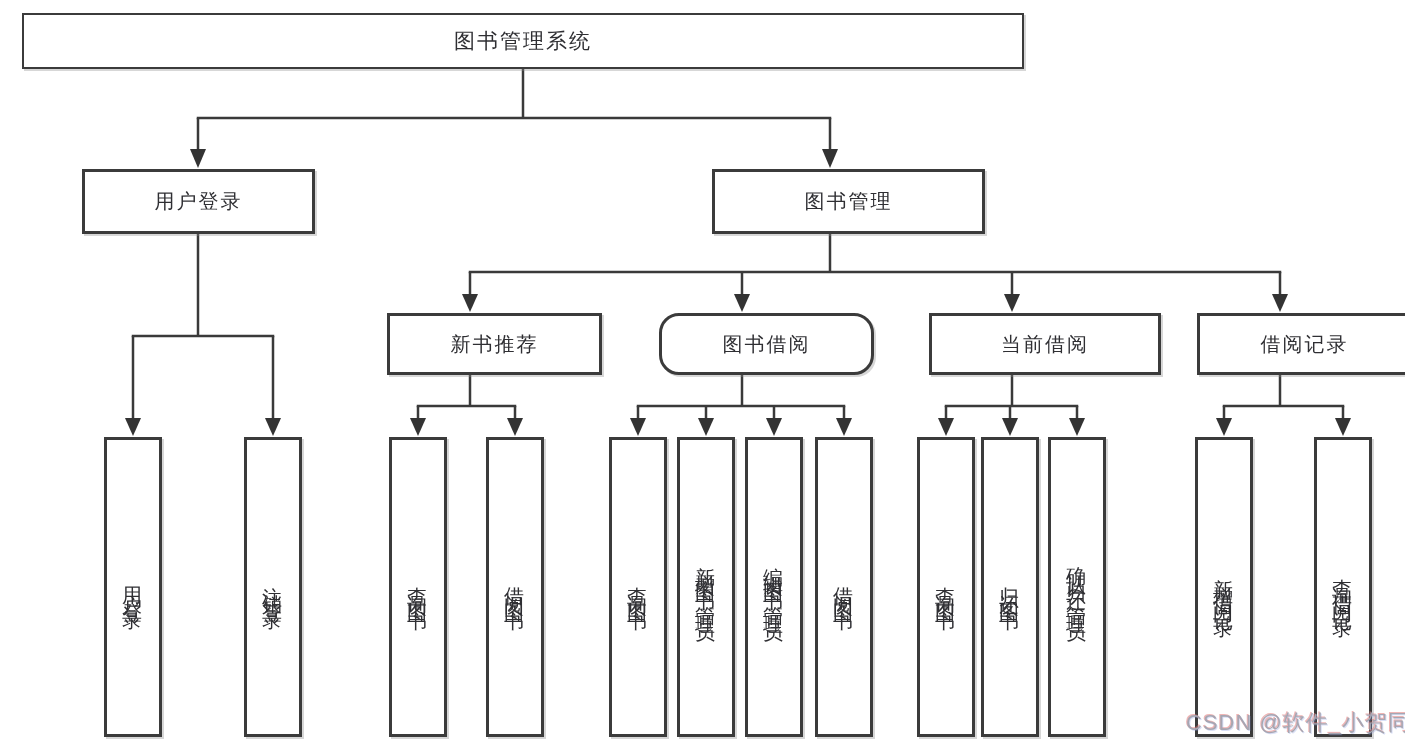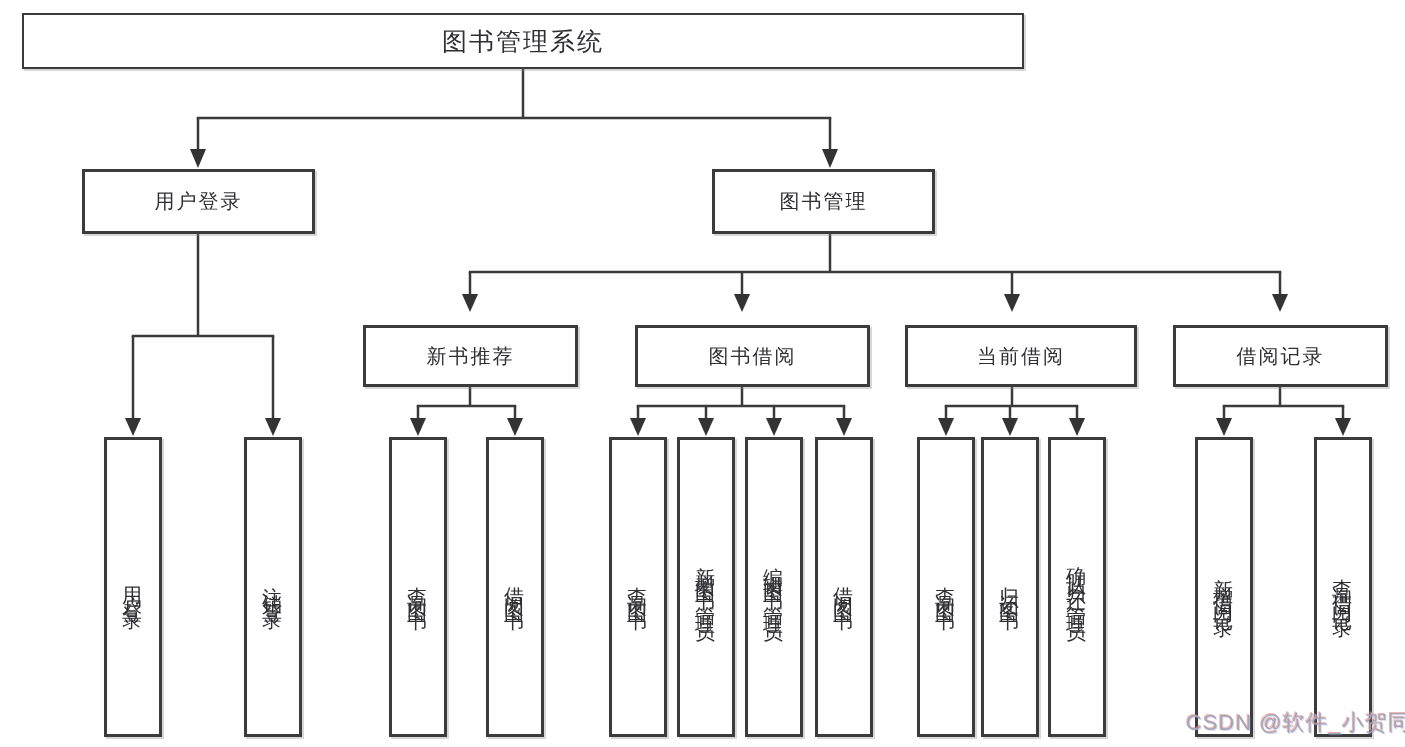--- a/index.html
+++ b/index.html
@@ -29,28 +29,28 @@
     align-items: center;
     justify-content: center;
     color: #2f2f33;
     font-size: 20px;
     letter-spacing: 2px;
     white-space: nowrap;
   }
   .root-box {
     left: 22px; top: 13px; width: 1002px; height: 56px;
     border-width: 2px;
-    font-size: 25px;
+    font-size: 21px;
   }
   .l2-box { top: 169px; height: 65px; }
   .box-user-login { left: 82px;  width: 233px; }
-  .box-book-mgmt  { left: 712px; width: 223px; }
-  .l3-box { top: 325px; height: 62px; }
+  .box-book-mgmt  { left: 712px; width: 273px; }
+  .l3-box { top: 313px; height: 62px; margin-left: 24px; }
   .box-new-books      { left: 363px;  width: 215px; }
-  .box-book-borrow    { left: 635px;  width: 235px; }
+  .box-book-borrow    { left: 635px;  width: 215px; border-radius: 20px; }
   .box-current-borrow { left: 905px;  width: 232px; }
   .box-borrow-records { left: 1173px; width: 215px; }
   .leaf {
     top: 437px; height: 300px; width: 58px;
     writing-mode: vertical-rl;
     text-orientation: mixed;
     letter-spacing: 8px;
     font-size: 20px;
     padding: 6px 0;
   }

